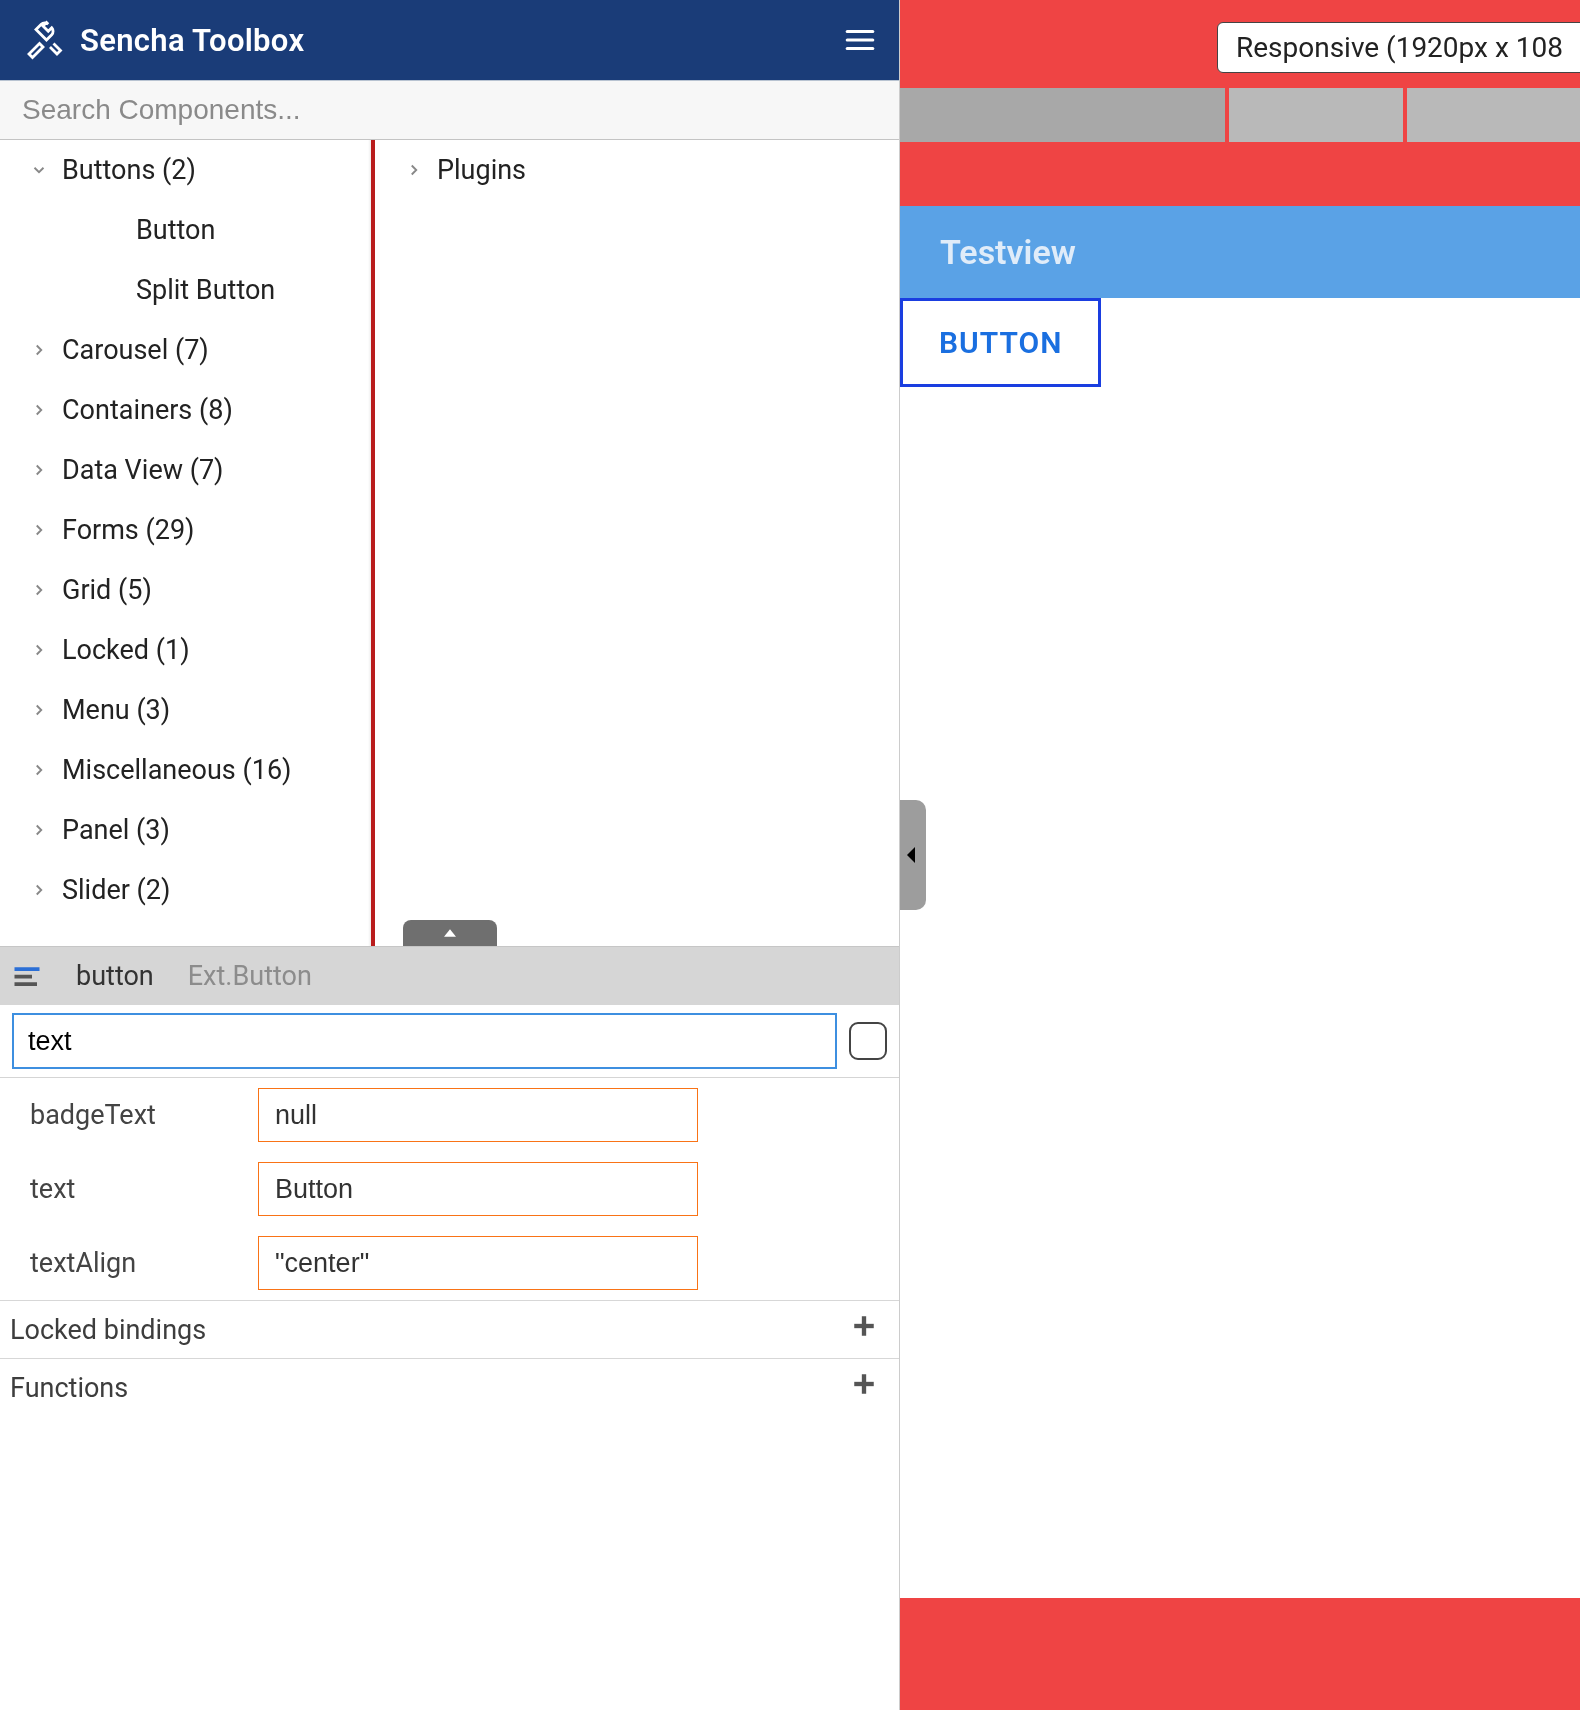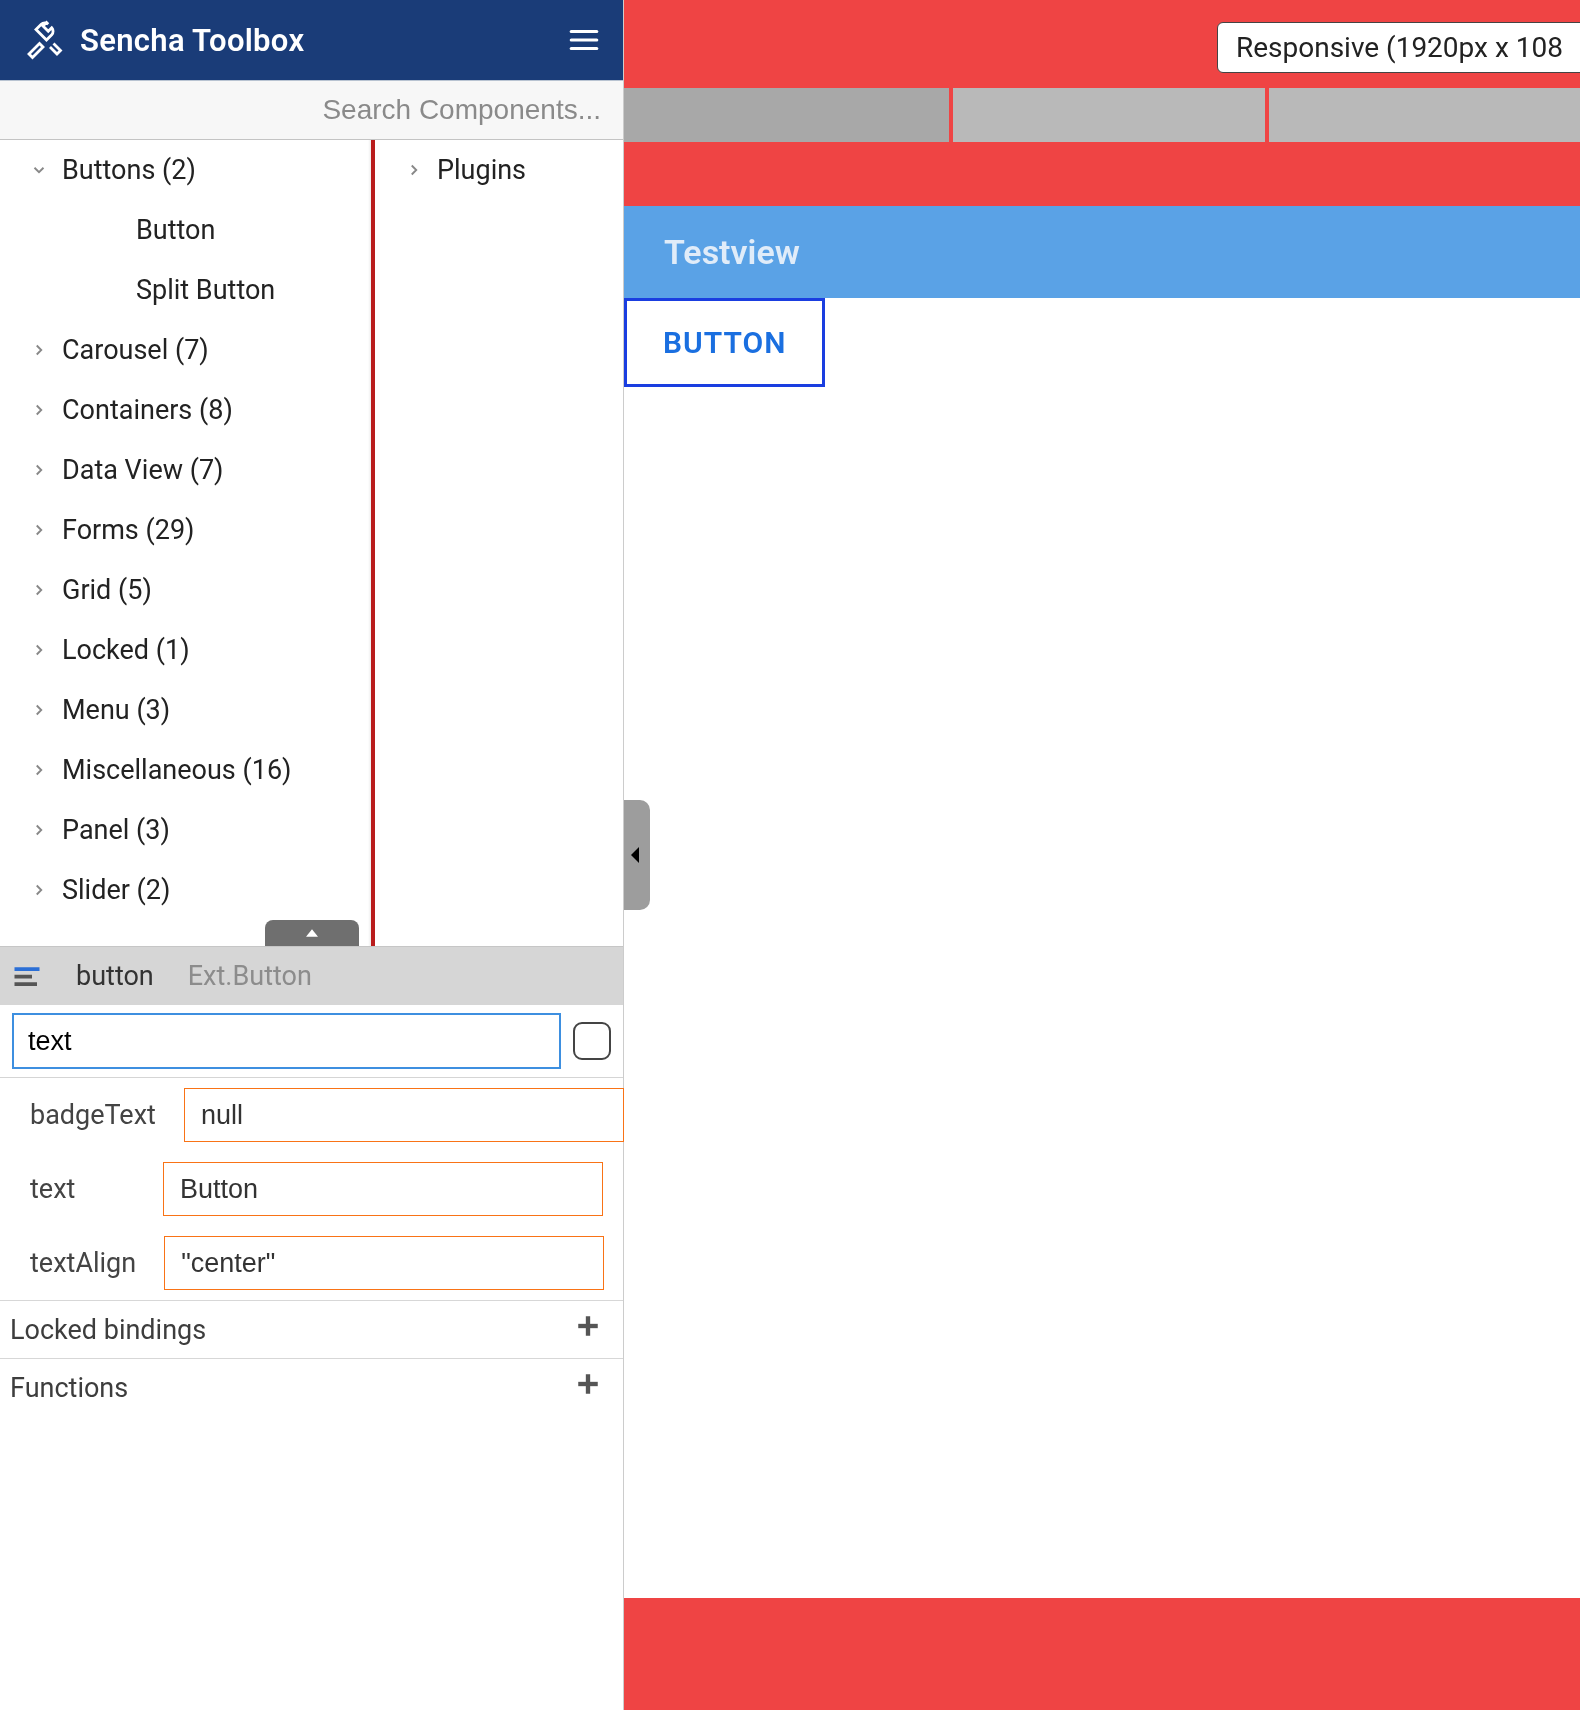--- a/index.html
+++ b/index.html
@@ -1,33 +1,33 @@
 <!DOCTYPE html>
 <html><head>
 <meta charset="utf-8">
 <style>
   * { box-sizing: border-box; margin: 0; padding: 0; }
   html, body { height: 100%; font-family: -apple-system, BlinkMacSystemFont, "Segoe UI", Roboto, Arial, sans-serif; }
   body { display: flex; width: 1580px; height: 1710px; background: #fff; overflow: hidden; }
 
   
-  .sidebar { width: 624px; display: flex; flex-direction: column; border-right: 1px solid #ccc; background: #fff; }
+  .sidebar { width: 900px; display: flex; flex-direction: column; border-right: 1px solid #ccc; background: #fff; }
   .sidebar-header {
     background: #1a3c78; color: #fff; display: flex; align-items: center; justify-content: space-between;
     padding: 14px 22px; height: 80px;
   }
   .brand-wrap { display: flex; align-items: center; gap: 16px; }
   .brand-icon svg { width: 42px; height: 42px; display:block; }
   .brand-title { font-size: 31px; font-weight: 600; letter-spacing: .3px; }
   .menu-icon svg { width: 34px; height: 34px; display:block; }
 
   .search-row { border-top: 1px solid #b8c3d1; border-bottom: 1px solid #c4c4c4; }
   .search-input {
     width: 100%; font-size: 28px; color: #5a5a5a; padding: 10px 22px; border: none; outline: none;
-    background: #f7f7f7; height: 58px; text-align: right;
+    background: #f7f7f7; height: 58px;
   }
   .search-input::placeholder { color: #8a8a8a; }
 
   .tree-area { display: flex; flex: 0 0 auto; height: 806px; border-bottom: none; position: relative; }
   .tree-col { overflow: hidden; position: relative; }
   .tree-col.left  { width: 375px; border-right: 4px solid #b91c1c; }
   .tree-col.right { flex: 1; }
   .tree-col.left::after {
     content:""; position:absolute; top:0; right:0; width:3px; height:100%;
     background: linear-gradient(to left, rgba(0,0,0,.07), transparent);

